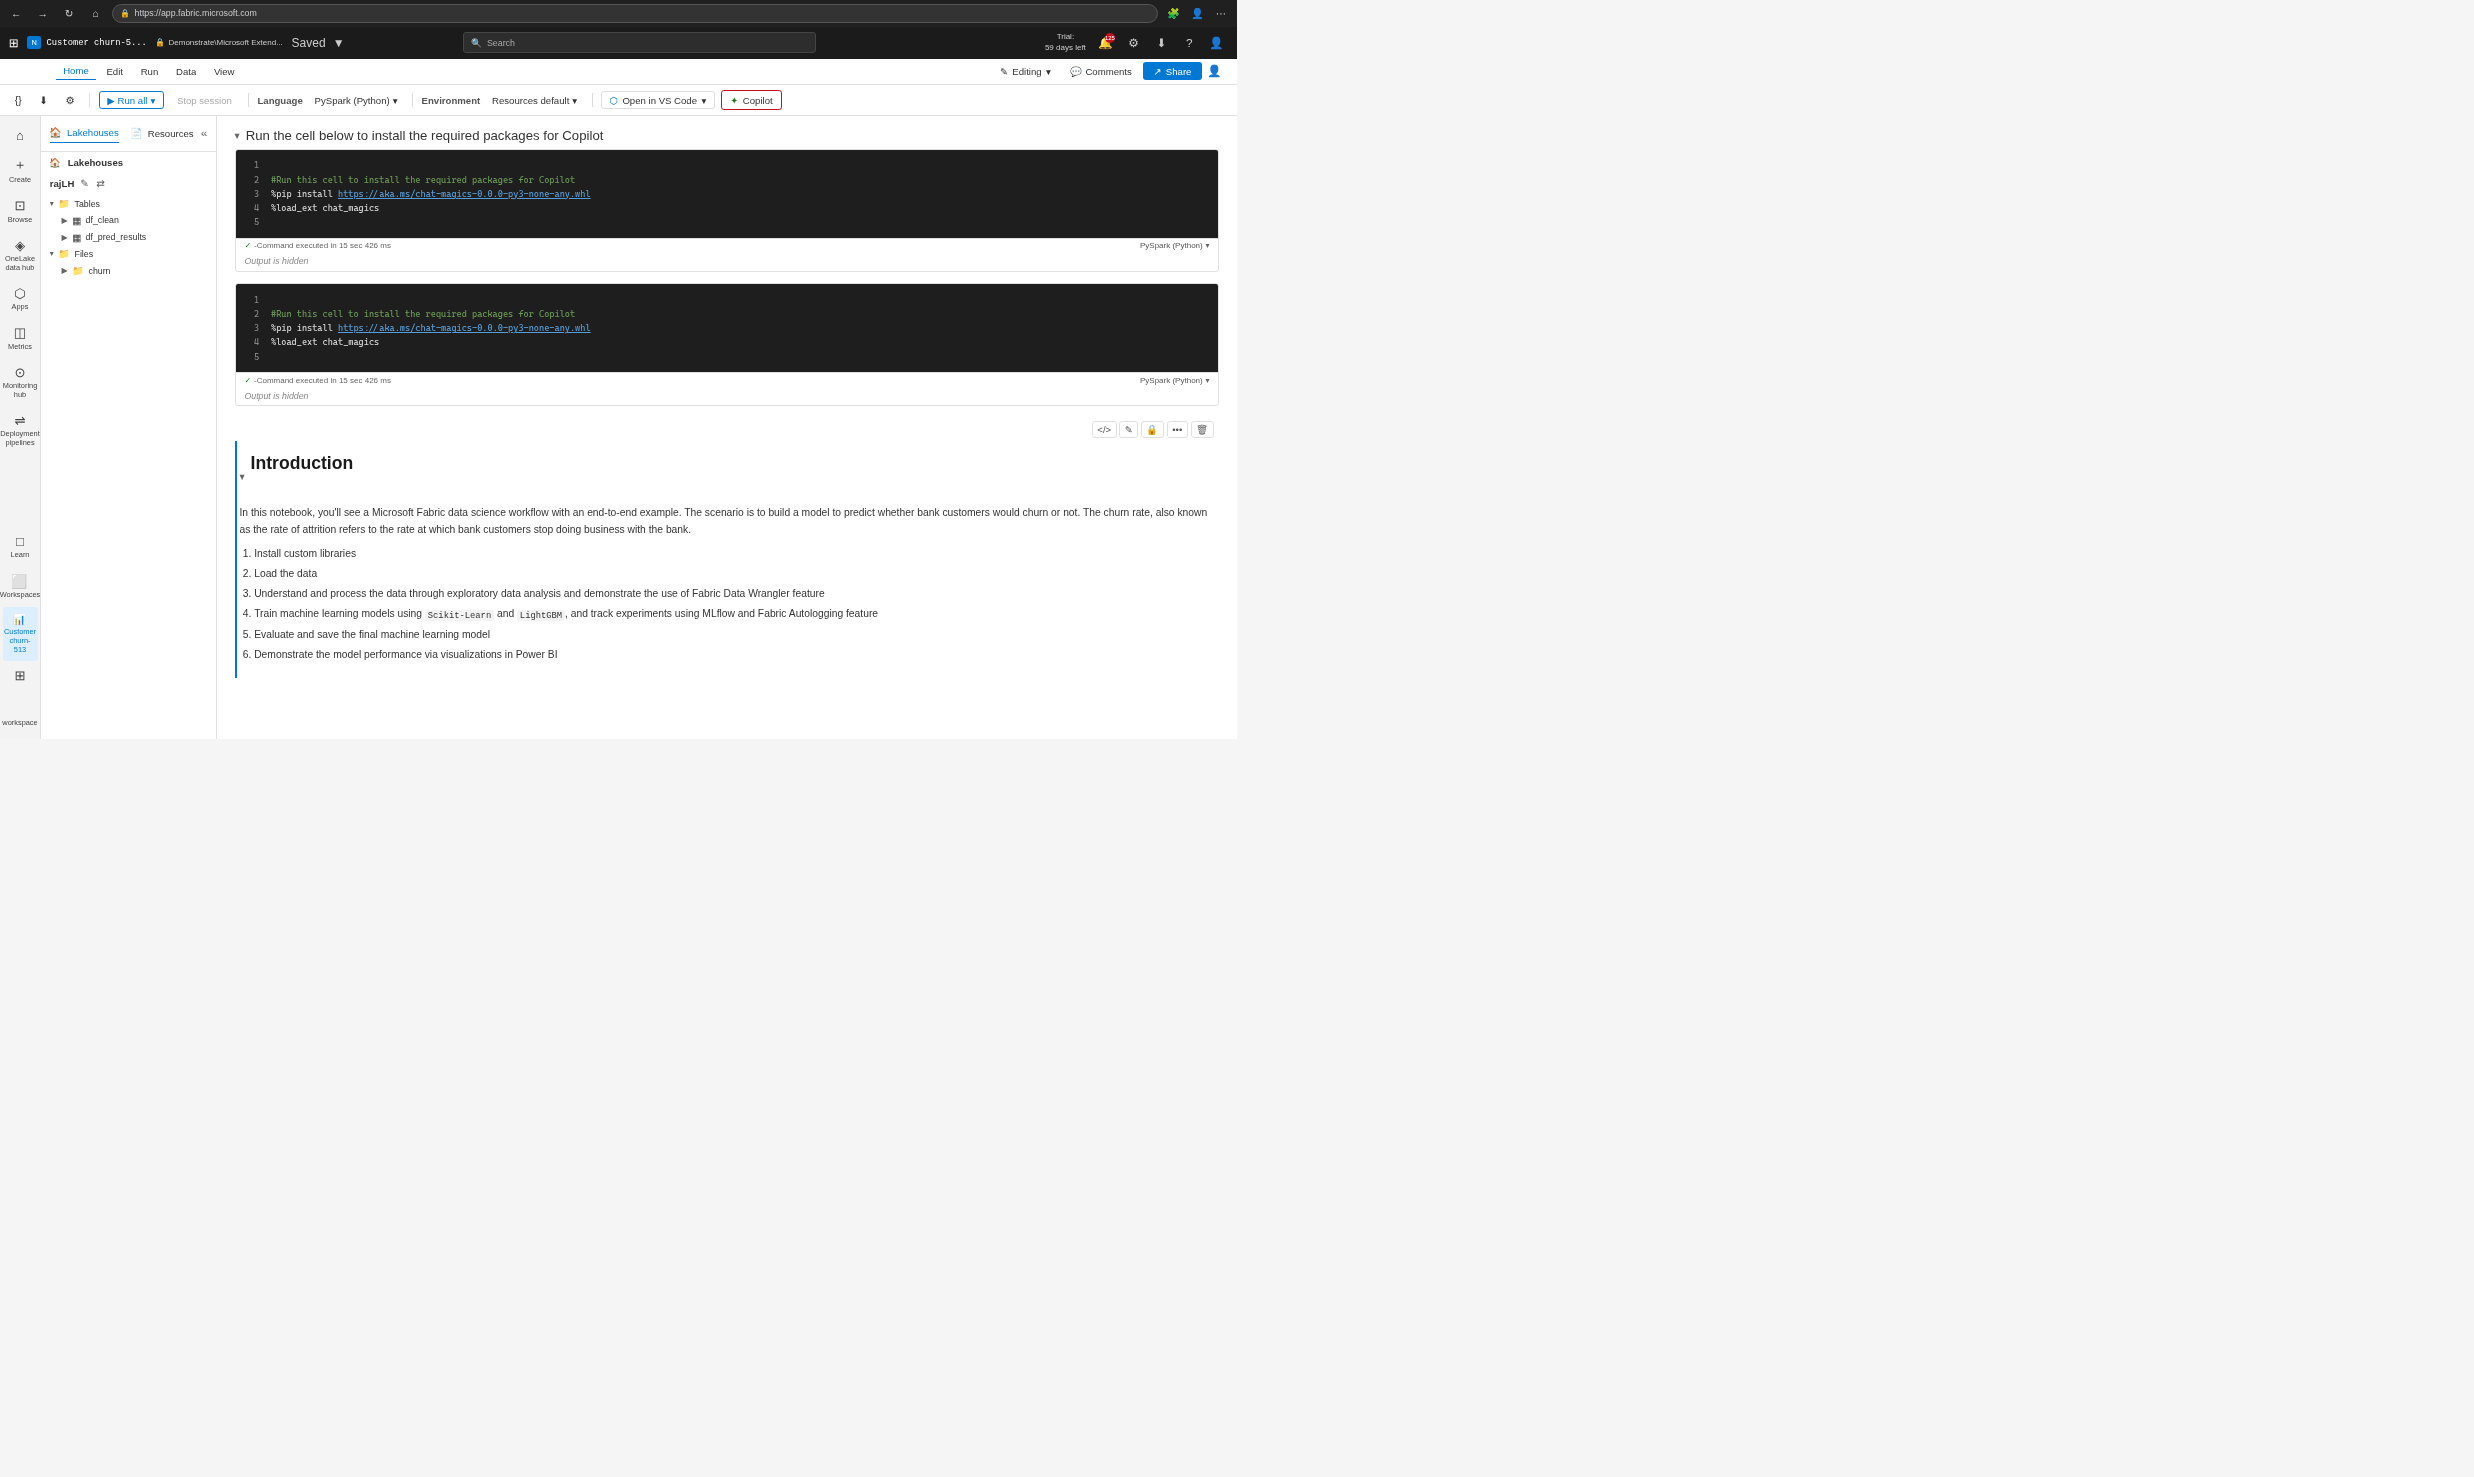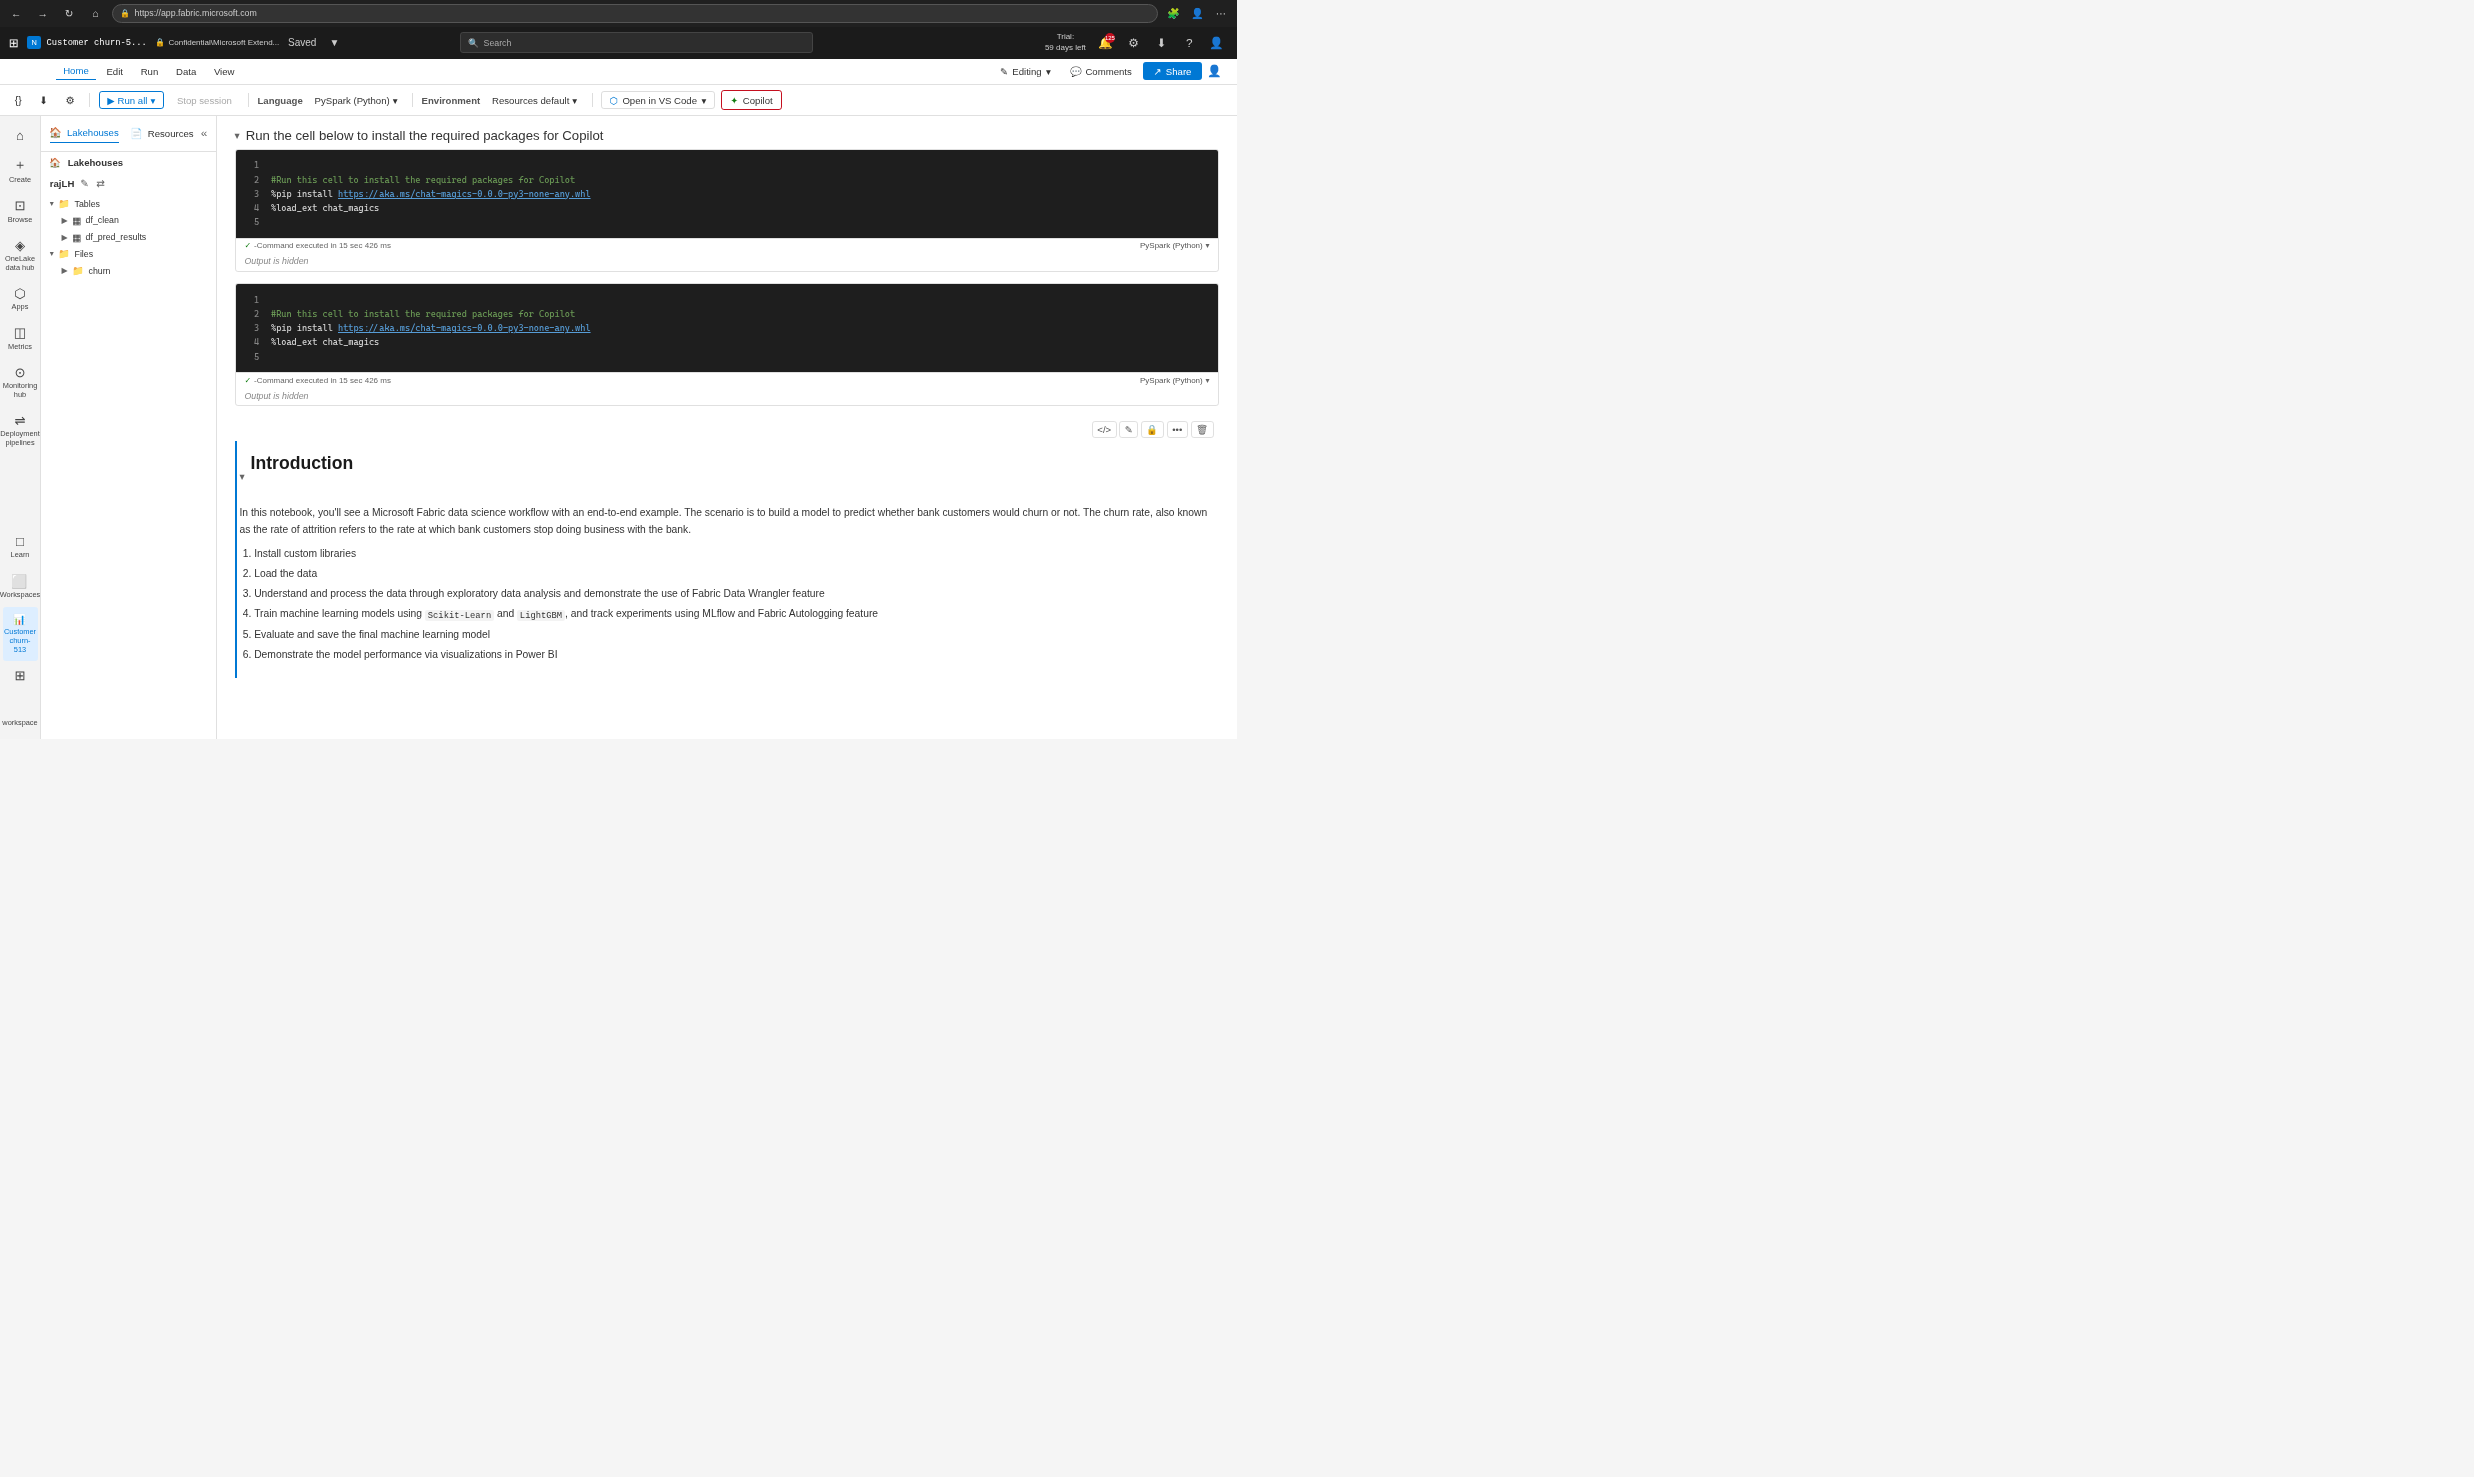--- a/index.html
+++ b/index.html
@@ -60,22 +60,22 @@
       font-size: 7.4px; color: #fff;
     }
     .app-title-text {
       color: #fff; font-size: 8.8px; font-family: Liberation Mono, monospace;
     }
     .app-confidential {
       color: #ccc; font-size: 8px;
       display: flex; align-items: center; gap: 2.9px;
     }
     .app-saved {
-      color: #ccc; font-size: 10px;
-      display: flex; align-items: center; gap: 13px; cursor: pointer; text-align: right;
+      color: #ccc; font-size: 12px;
+      display: flex; align-items: center; gap: 7px; cursor: pointer; text-align: right;
     }
     .app-search-bar {
       flex: 1; max-width: 353px;
       height: 20.6px;
       background: #2d2d2d;
       border: 0.7px solid #444;
       border-radius: 2.9px;
       display: flex; align-items: center; padding: 0 7.4px; gap: 4.4px;
       margin: 0 auto;
       color: #aaa; font-size: 8.8px; cursor: pointer;
@@ -367,21 +367,21 @@
 <div class="app-topbar">
   <span class="app-grid-icon">⊞</span>
   <div class="app-title-section">
     <div class="app-title-icon">
       <span>N</span>
     </div>
     <span class="app-title-text">Customer churn-5...</span>
   </div>
   <span class="app-confidential">
     <span>🔒</span>
-    <span>Confidential\Microsoft Extend...</span>
+    <span>Demonstrate\Microsoft Extend...</span>
   </span>
   <div class="app-saved">
     <span>Saved</span>
     <span>▼</span>
   </div>
   <div class="app-search-bar">
     <span>🔍</span>
     <span>Search</span>
   </div>
   <div class="trial-info">

